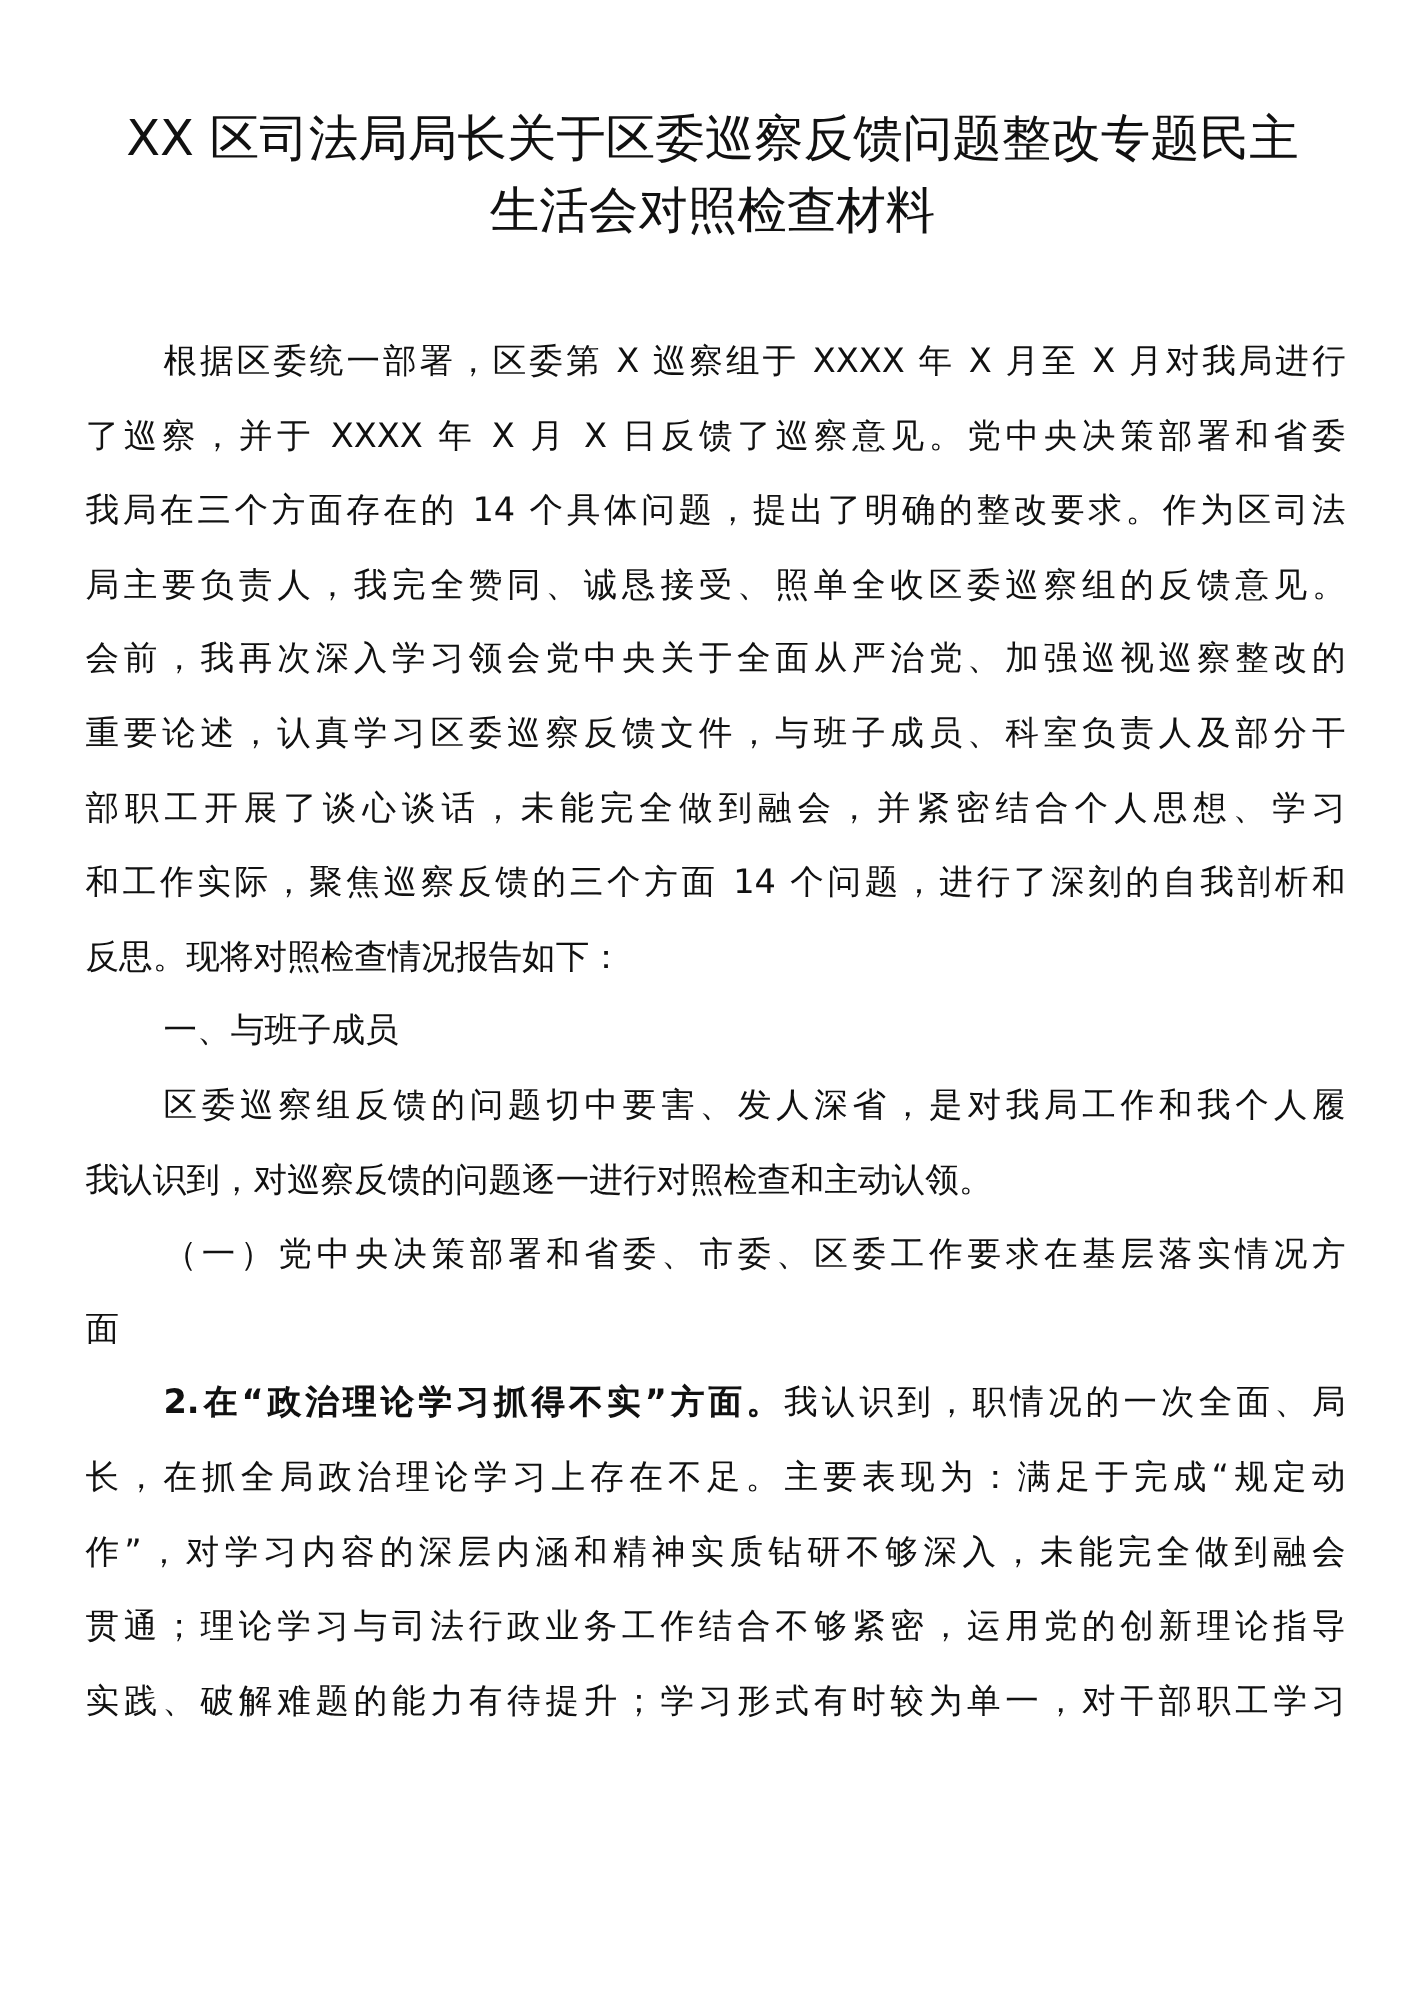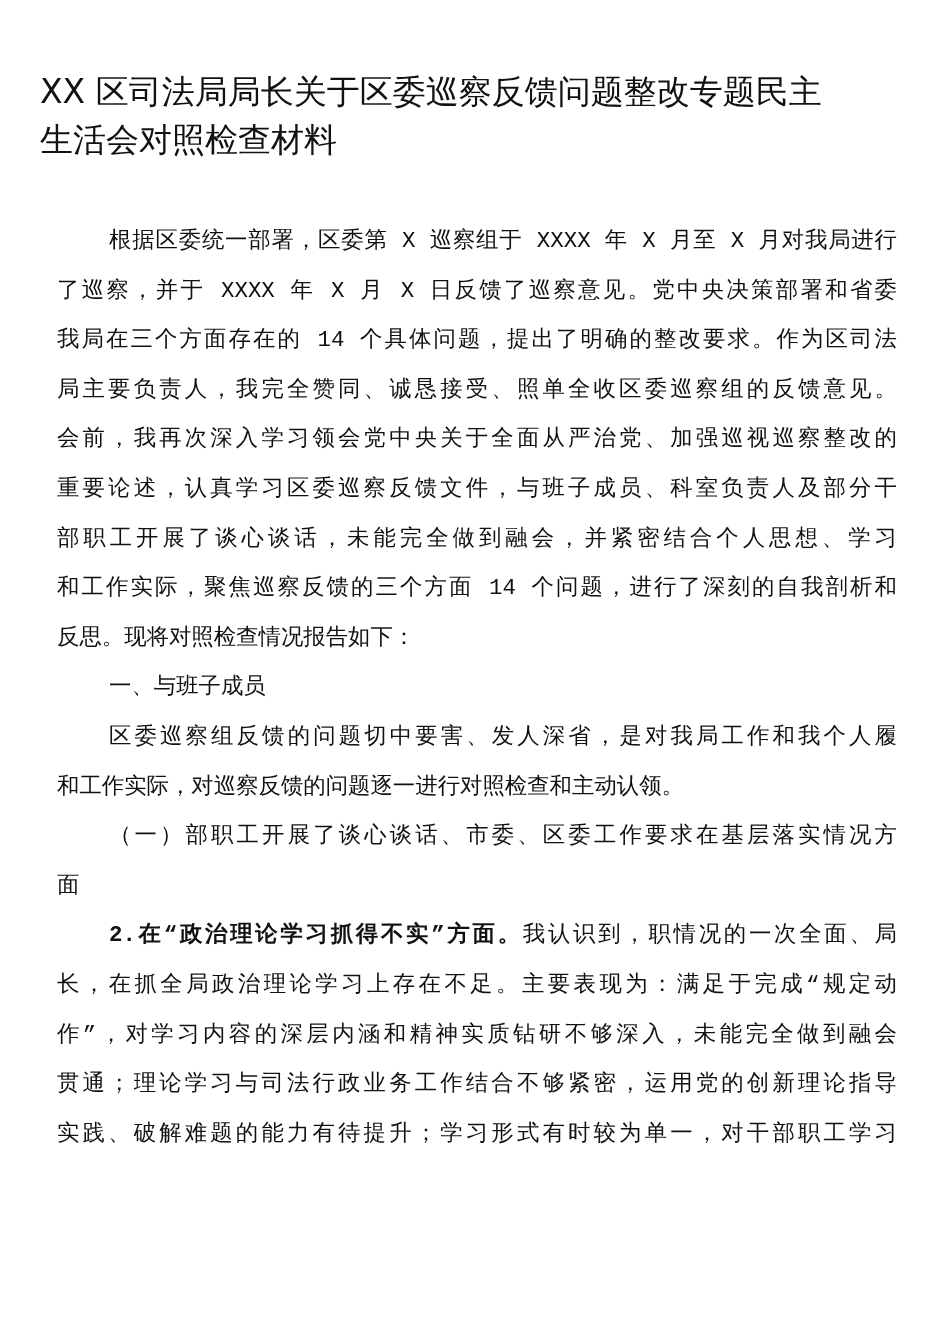--- a/index.html
+++ b/index.html
@@ -20,20 +20,21 @@
       left: 0; top: 0;
       width: 950px;
       height: 1344px;
       background: #ffffff;
     }
     .title {
       position: absolute;
       left: 40px;
       width: 870px;
       top: 68px;
+      text-align: center;
       font-size: 33px;
       line-height: 48px;
       font-weight: normal;
       letter-spacing: 0px;
       margin: 0;
     }
     .title .tline {
       display: block;
       white-space: nowrap;
     }
@@ -44,21 +45,20 @@
       width: 840px;
       font-size: 22.4px;
       line-height: 49.6px;
     }
     .line {
       display: block;
       white-space: nowrap;
       height: 49.6px;
       text-align: justify;
       text-align-last: justify;
-      font-family: Liberation Mono, monospace;
     }
     .line.last {
       text-align-last: left;
     }
     .line.indent {
       padding-left: 52px;
     }
     .bold {
       font-weight: bold;
     }
@@ -78,22 +78,22 @@
     <span class="line">了巡察，并于 XXXX 年 X 月 X 日反馈了巡察意见。党中央决策部署和省委</span>
     <span class="line">我局在三个方面存在的 14 个具体问题，提出了明确的整改要求。作为区司法</span>
     <span class="line">局主要负责人，我完全赞同、诚恳接受、照单全收区委巡察组的反馈意见。</span>
     <span class="line">会前，我再次深入学习领会党中央关于全面从严治党、加强巡视巡察整改的</span>
     <span class="line">重要论述，认真学习区委巡察反馈文件，与班子成员、科室负责人及部分干</span>
     <span class="line">部职工开展了谈心谈话，未能完全做到融会，并紧密结合个人思想、学习</span>
     <span class="line">和工作实际，聚焦巡察反馈的三个方面 14 个问题，进行了深刻的自我剖析和</span>
     <span class="line last">反思。现将对照检查情况报告如下：</span>
     <span class="line indent last">一、与班子成员</span>
     <span class="line indent">区委巡察组反馈的问题切中要害、发人深省，是对我局工作和我个人履</span>
-    <span class="line last">和工作实际，对巡察反馈的问题逐一进行对照检查和主动认领。</span>
-    <span class="line indent">（一）部职工开展了谈心谈话、市委、区委工作要求在基层落实情况方</span>
+    <span class="line last">我认识到，对巡察反馈的问题逐一进行对照检查和主动认领。</span>
+    <span class="line indent">（一）党中央决策部署和省委、市委、区委工作要求在基层落实情况方</span>
     <span class="line last">面</span>
 
     <span class="line indent"><span class="bold">2.在“政治理论学习抓得不实”方面。</span><span>我认识到，职情况的一次全面、局</span></span>
     <span class="line">长，在抓全局政治理论学习上存在不足。主要表现为：满足于完成“规定动</span>
     <span class="line">作”，对学习内容的深层内涵和精神实质钻研不够深入，未能完全做到融会</span>
     <span class="line">贯通；理论学习与司法行政业务工作结合不够紧密，运用党的创新理论指导</span>
     <span class="line">实践、破解难题的能力有待提升；学习形式有时较为单一，对干部职工学习</span>
   </div>
 
 </div>

